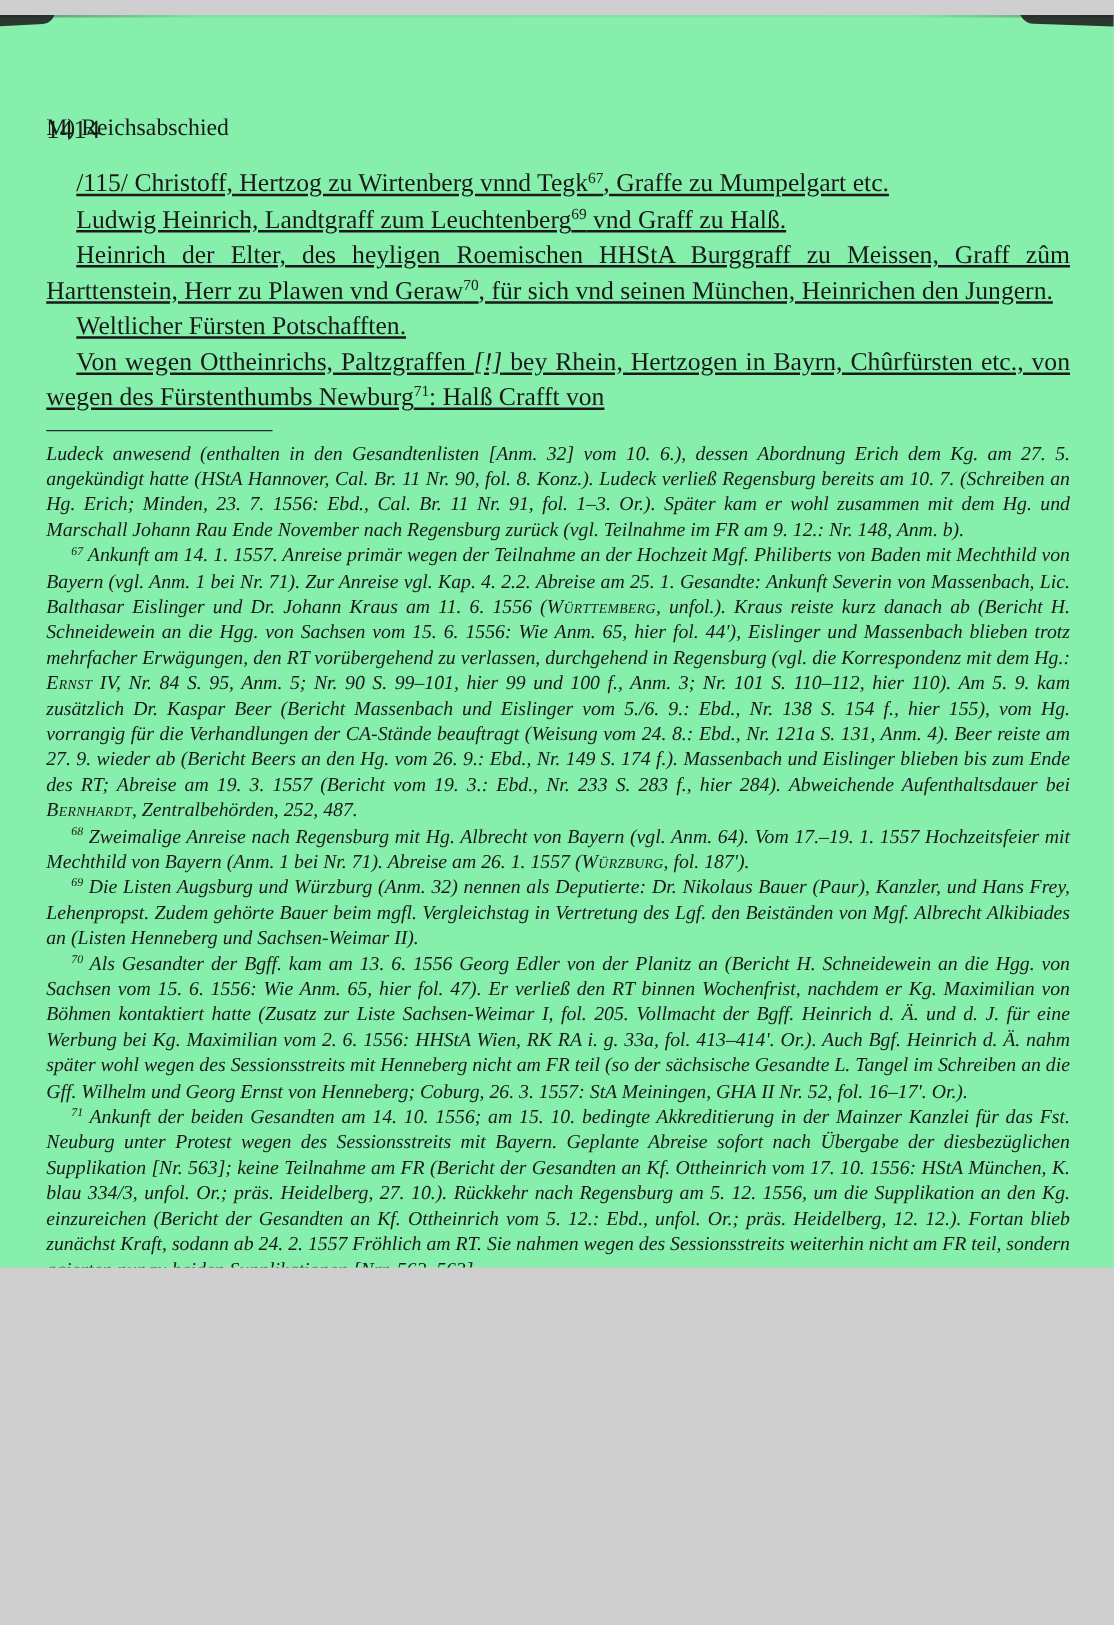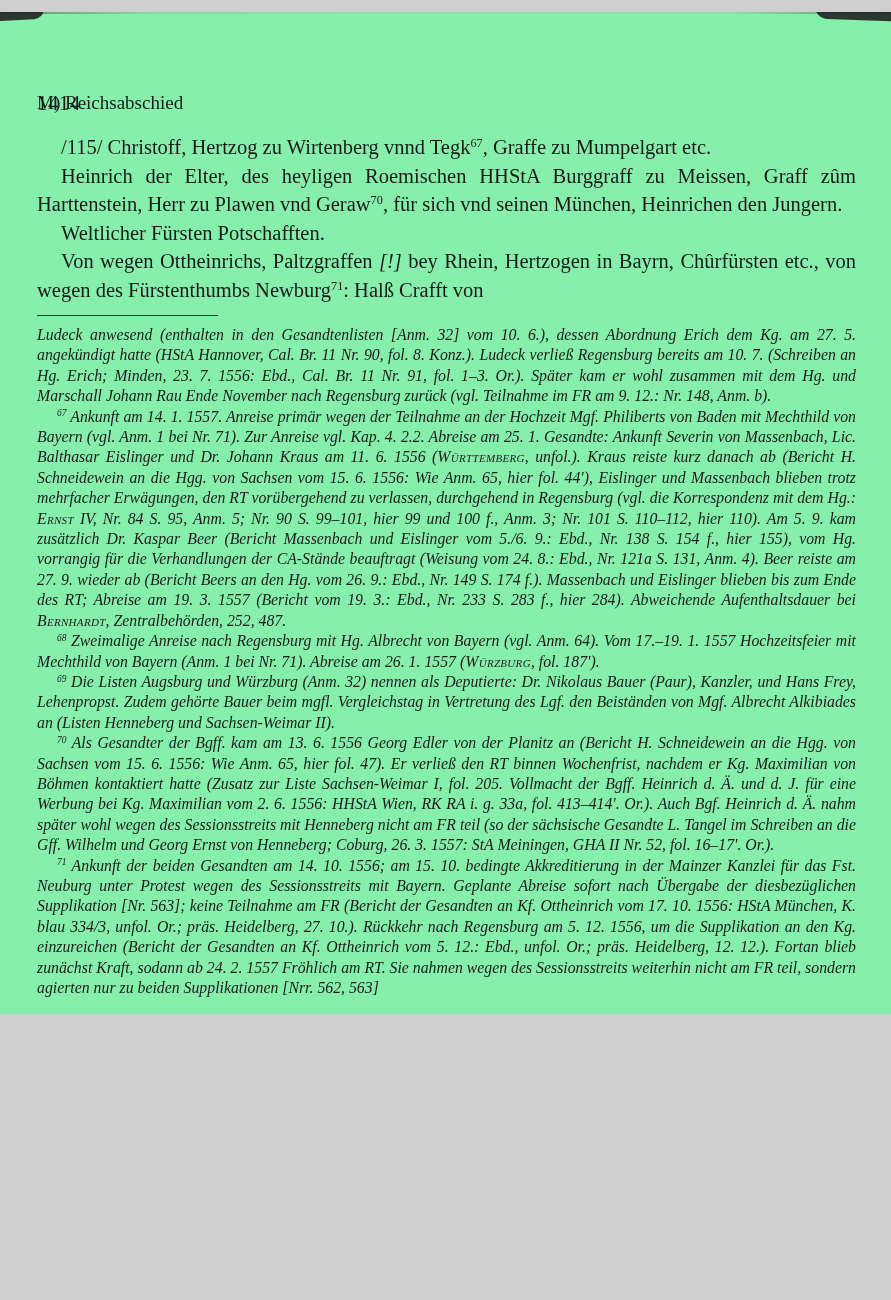--- a/index.html
+++ b/index.html
@@ -16,21 +16,21 @@
   .edge-top { position: absolute; top: 0; left: 0; right: 0; height: 2px; background: linear-gradient(to right, #333, rgba(60,60,60,.15) 18%, rgba(60,60,60,.1) 82%, #333); opacity: .5; }
 
   .inner { position: absolute; left: 37px; top: 78px; width: 819px; }
 
   .head { position: relative; height: 30px; }
   .pagenum { position: absolute; left: 0; top: 1px; font-size: 21px; letter-spacing: .4px; }
   .rhead { font-size: 19px; padding-top: 2px; }
 
   .main { margin-top: 13px; font-size: 20.5px; line-height: 28.5px; text-align: justify; }
   .mp { margin: 0; }
-  .mp.ind { text-indent: 24px; }
+  .mp.ind { text-indent: 24px; text-decoration: underline; }
   .it { font-style: italic; }
 
   sup { font-size: .6em; line-height: 0; vertical-align: baseline; position: relative; top: -.55em; }
 
   .fnrule { margin: 11px 0 9px 0; width: 181px; border: 0; border-top: 1.6px solid #2b2b2b; }
 
   .fnblock { font-size: 15.8px; line-height: 20.4px; text-align: justify; font-style: italic; }
   .fp { margin: 0; }
   .fp.ind { text-indent: 20px; }
   .sc { font-variant: small-caps; letter-spacing: .3px; }
@@ -44,20 +44,21 @@
   <div class="smudge smudge-right"></div>
 
   <div class="inner">
     <div class="head">
       <span class="pagenum">1414</span>
       <div class="rhead">M) Reichsabschied</div>
     </div>
 
     <div class="main">
         <p class="mp ind"><span>/115/ Christoff, Hertzog zu Wirtenberg vnnd Tegk</span><sup>67</sup><span>, Graffe zu Mumpelgart etc.</span></p>
+        <p class="mp ind"><span>Ludwig Heinrich, Landtgraff zum Leuchtenberg</span><sup>69</sup><span> vnd Graff zu Halß.</span></p>
         <p class="mp ind"><span>Heinrich der Elter, des heyligen Roemischen HHStA Burggraff zu Meissen, Graff zûm Harttenstein, Herr zu Plawen vnd Geraw</span><sup>70</sup><span>, für sich vnd seinen München, Heinrichen den Jungern.</span></p>
         <p class="mp ind"><span>Weltlicher Fürsten Potschafften.</span></p>
         <p class="mp ind"><span>Von wegen Ottheinrichs, Paltzgraffen </span><span class="it">[!]</span><span> bey Rhein, Hertzogen in Bayrn, Chûrfürsten etc., von wegen des Fürstenthumbs Newburg</span><sup>71</sup><span>: Halß Crafft von</span></p>
       </div>
 
     <hr class="fnrule">
 
     <div class="fnblock">
         <p class="fp"><span>Ludeck anwesend (enthalten in den Gesandtenlisten [Anm. 32] vom 10. 6.), dessen Abordnung Erich dem Kg. am 27. 5. angekündigt hatte (HStA Hannover, Cal. Br. 11 Nr. 90, fol. 8. Konz.). Ludeck verließ Regensburg bereits am 10. 7. (Schreiben an Hg. Erich; Minden, 23. 7. 1556: Ebd., Cal. Br. 11 Nr. 91, fol. 1–3. Or.). Später kam er wohl zusammen mit dem Hg. und Marschall Johann Rau Ende November nach Regensburg zurück (vgl. Teilnahme im FR am 9. 12.: Nr. 148, Anm. b).</span></p>
         <p class="fp ind"><sup>67</sup><span> Ankunft am 14. 1. 1557. Anreise primär wegen der Teilnahme an der Hochzeit Mgf. Philiberts von Baden mit Mechthild von Bayern (vgl. Anm. 1 bei Nr. 71). Zur Anreise vgl. Kap. 4. 2.2. Abreise am 25. 1. Gesandte: Ankunft Severin von Massenbach, Lic. Balthasar Eislinger und Dr. Johann Kraus am 11. 6. 1556 (</span><span class="sc">Württemberg</span><span>, unfol.). Kraus reiste kurz danach ab (Bericht H. Schneidewein an die Hgg. von Sachsen vom 15. 6. 1556: Wie Anm. 65, hier fol. 44'), Eislinger und Massenbach blieben trotz mehrfacher Erwägungen, den RT vorübergehend zu verlassen, durchgehend in Regensburg (vgl. die Korrespondenz mit dem Hg.: </span><span class="sc">Ernst</span><span> IV, Nr. 84 S. 95, Anm. 5; Nr. 90 S. 99–101, hier 99 und 100 f., Anm. 3; Nr. 101 S. 110–112, hier 110). Am 5. 9. kam zusätzlich Dr. Kaspar Beer (Bericht Massenbach und Eislinger vom 5./6. 9.: Ebd., Nr. 138 S. 154 f., hier 155), vom Hg. vorrangig für die Verhandlungen der CA-Stände beauftragt (Weisung vom 24. 8.: Ebd., Nr. 121a S. 131, Anm. 4). Beer reiste am 27. 9. wieder ab (Bericht Beers an den Hg. vom 26. 9.: Ebd., Nr. 149 S. 174 f.). Massenbach und Eislinger blieben bis zum Ende des RT; Abreise am 19. 3. 1557 (Bericht vom 19. 3.: Ebd., Nr. 233 S. 283 f., hier 284). Abweichende Aufenthaltsdauer bei </span><span class="sc">Bernhardt</span><span>, Zentralbehörden, 252, 487.</span></p>

